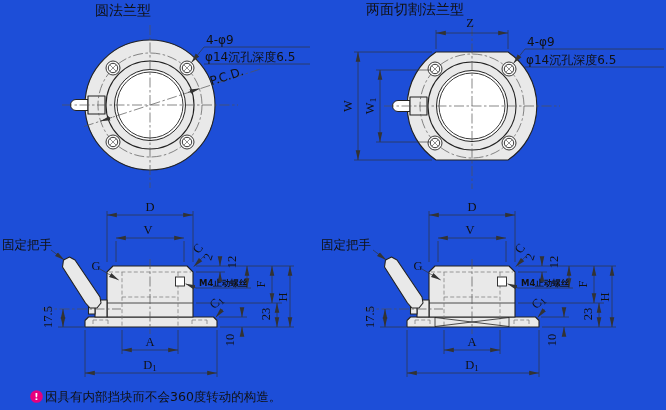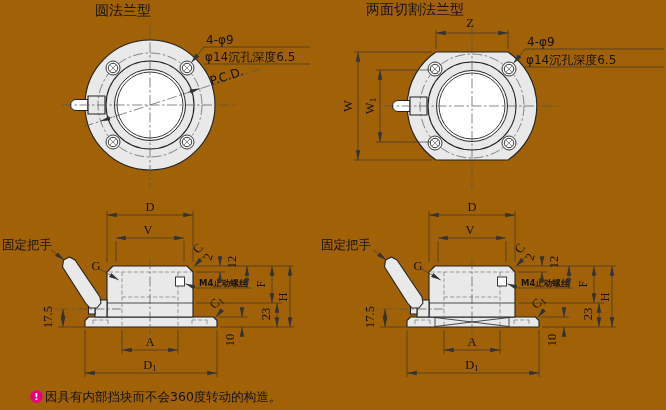--- a/index.html
+++ b/index.html
@@ -1,16 +1,16 @@
 <!DOCTYPE html>
 <html><head>
 <meta charset="utf-8">
 <style>
   html,body{margin:0;padding:0;background:#fff;}
-  #stage{position:relative;width:666px;height:410px;background:#a16207;overflow:hidden;
+  #stage{position:relative;width:666px;height:410px;background:#1d4ed8;overflow:hidden;
          font-family:"DejaVu Sans",sans-serif;}
   svg{position:absolute;left:0;top:0;}
   
   .ol  {fill:#e9e9e9;stroke:#222;stroke-width:1.1;stroke-linejoin:round;}
   .olw {fill:#ffffff;stroke:#222;stroke-width:1;stroke-linejoin:round;}
   .ln8 {fill:none;stroke:#222;stroke-width:.8;}
   .thin{fill:none;stroke:#333;stroke-width:.65;}
   .cl  {fill:none;stroke:#555;stroke-width:.7;stroke-dasharray:10 2.5 2.5 2.5;}
   .hid {fill:none;stroke:#777;stroke-width:.7;stroke-dasharray:4 2.2;}
   

